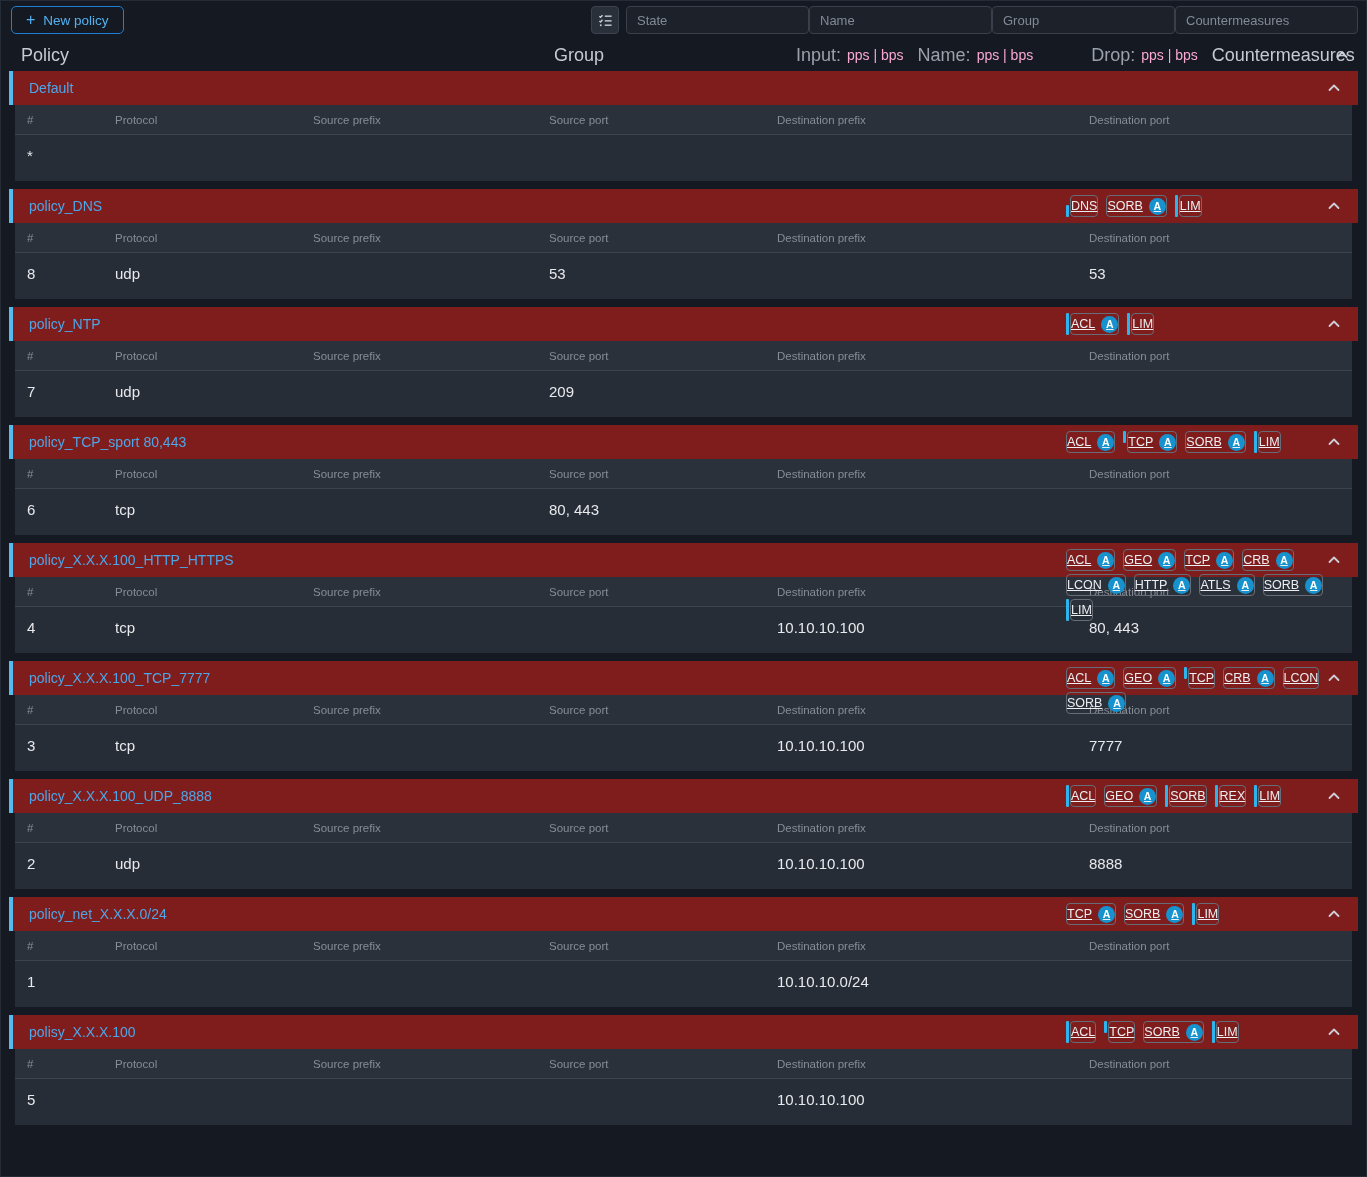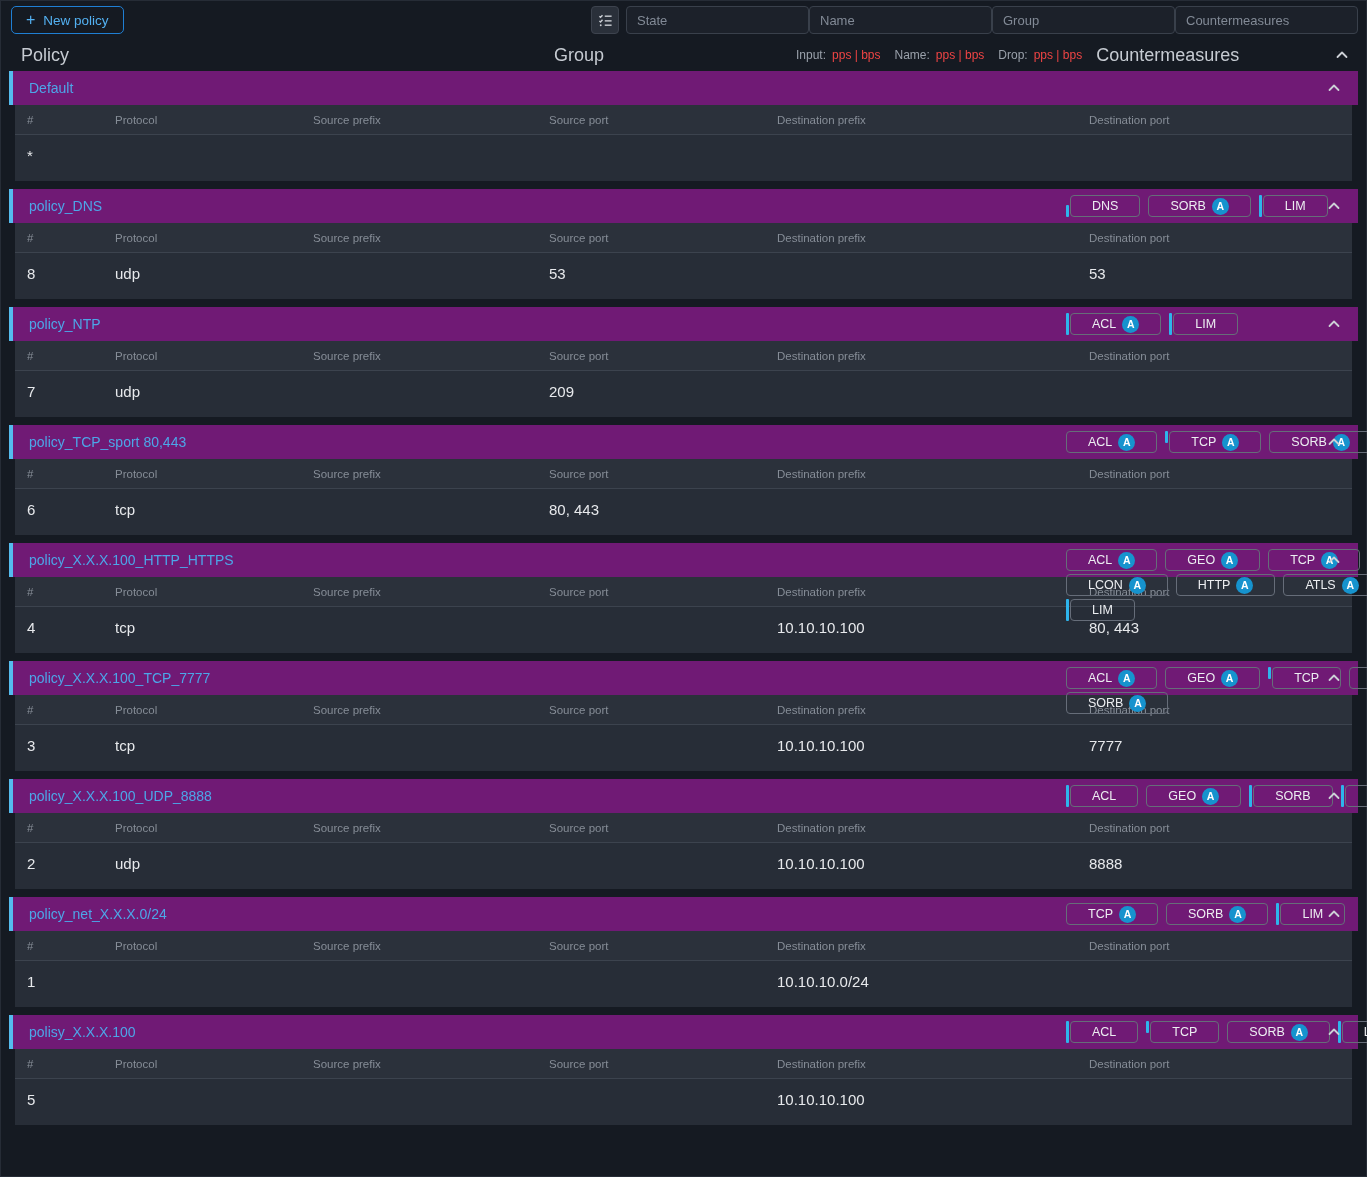--- a/index.html
+++ b/index.html
@@ -19,39 +19,39 @@
     border-radius:4px;color:#dfe3e8;font-size:13px;padding:0 10px;outline:none;font-family:"Liberation Sans",sans-serif;}
   .flt-input::placeholder{color:#828a96;}
 
   
   .list-header{position:relative;height:32px;}
   .list-header span{position:absolute;top:50%;transform:translateY(-50%);font-size:18px;color:#c6cbd2;white-space:nowrap;}
   .lh-policy{left:20px;}
   .lh-group{left:553px;}
   .lh-stats{position:absolute;left:795px;top:0;height:100%;display:flex;align-items:center;gap:14px;}
   .lh-stats .grp{display:flex;gap:6px;align-items:center;}
-  .lh-stats .lbl{font-size:12px;color:#9aa1ab;}
-  .lh-stats .val{font-size:12px;color:#ef4444;}
+  .lh-stats .lbl{font-size:18px;color:#9aa1ab;}
+  .lh-stats .val{font-size:14px;color:#f9a8d4;}
   .lh-cm{font-size:12.5px;color:#c6cbd2;}
   .lh-chev{position:absolute;right:16px;top:50%;transform:translateY(-50%);cursor:pointer;display:flex;}
 
   
   .section{margin:0 8px 8px 8px;}
-  .sec-header{position:relative;display:flex;align-items:center;background:#701a75;min-height:34px;padding:6px 0;cursor:pointer;}
+  .sec-header{position:relative;display:flex;align-items:center;background:#7f1d1d;min-height:34px;padding:6px 0;cursor:pointer;}
   .accent{position:absolute;left:0;top:0;bottom:0;width:4px;background:#55bbee;}
   .sec-title{margin-left:20px;font-size:14px;color:#4da6e8;white-space:nowrap;}
   .badges{position:absolute;left:1057px;top:6px;display:flex;flex-direction:column;gap:3px;align-items:flex-start;}
   .badge-line{display:flex;gap:8px;align-items:center;}
   .badge-wrap{display:flex;align-items:stretch;height:22px;}
   .bbar{width:3px;border-radius:1px;background:#2eb4ec;margin-right:1px;}
   .bbar.full{height:22px;}
   .bbar.top{height:12px;align-self:flex-start;}
   .bbar.bottom{height:12px;align-self:flex-end;}
   .badge{display:flex;align-items:center;gap:6px;border:1px solid #666d79;border-radius:4px;
-    padding:0 21px;height:22px;font-size:12.5px;color:#eceef1;background:transparent;white-space:nowrap;cursor:pointer;}
+    padding:0 0;height:22px;font-size:12.5px;color:#eceef1;background:transparent;white-space:nowrap;cursor:pointer;text-decoration:underline;}
   .a-circle{width:17px;height:17px;border-radius:50%;background:#1693ce;color:#fff;font-size:10.5px;
     font-weight:bold;display:flex;align-items:center;justify-content:center;}
   .sec-chev{position:absolute;right:16px;top:9px;cursor:pointer;display:flex;}
 
   
   .rtable{margin:0 6px;background:#272d37;padding-bottom:6px;}
   .tgrid{display:grid;grid-template-columns:88px 198px 236px 228px 312px 1fr;padding:0 12px;align-items:center;}
   .thead{height:30px;background:#2b313b;border-bottom:1px solid #3c434e;}
   .thead div{font-size:11.5px;color:#868d97;white-space:nowrap;}
   .trow{height:40px;}
@@ -92,21 +92,21 @@
     <div class="lh-stats">
       <div class="grp">
         <span class="lbl" style="position:static;transform:none;">Input:</span>
         <span class="val" style="position:static;transform:none;">pps | bps</span>
       </div>
       <div class="grp">
         <span class="lbl" style="position:static;transform:none;">Name:</span>
         <span class="val" style="position:static;transform:none;">pps | bps</span>
       </div>
       <div class="grp">
-        <span class="lbl" style="position:static;transform:none;">Drop:</span>
+        <span class="lbl" style="position:static;transform:none;margin-left:44px;">Drop:</span>
         <span class="val" style="position:static;transform:none;">pps | bps</span>
       </div>
       <span class="lh-cm" style="position:static;transform:none;">Countermeasures</span>
     </div>
     <span class="lh-chev">
       <svg width="16" height="16" viewBox="0 0 16 16">
           <path d="M3.5 10 L8 5.5 L12.5 10" fill="none" stroke="#ccd0d6" stroke-width="1.8" stroke-linecap="round" stroke-linejoin="round"></path>
         </svg>
     </span>
   </div>

